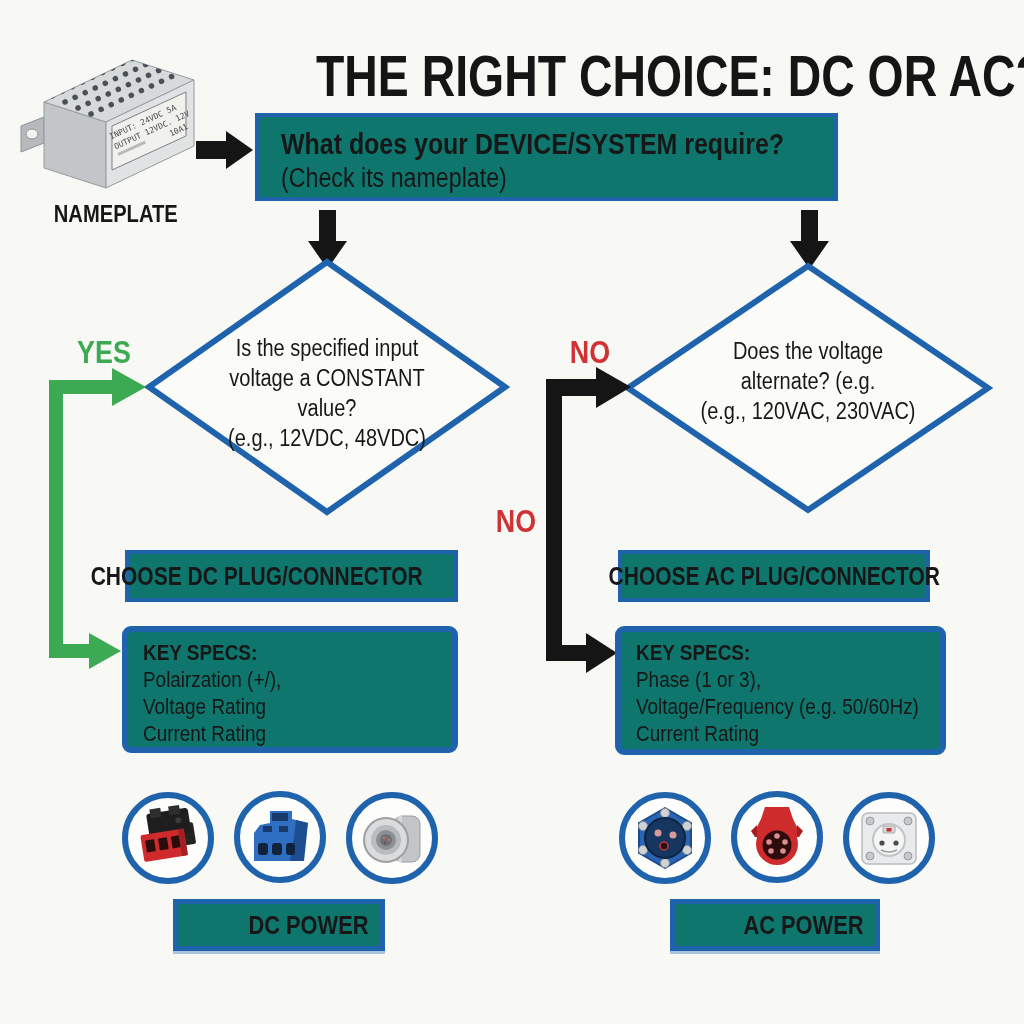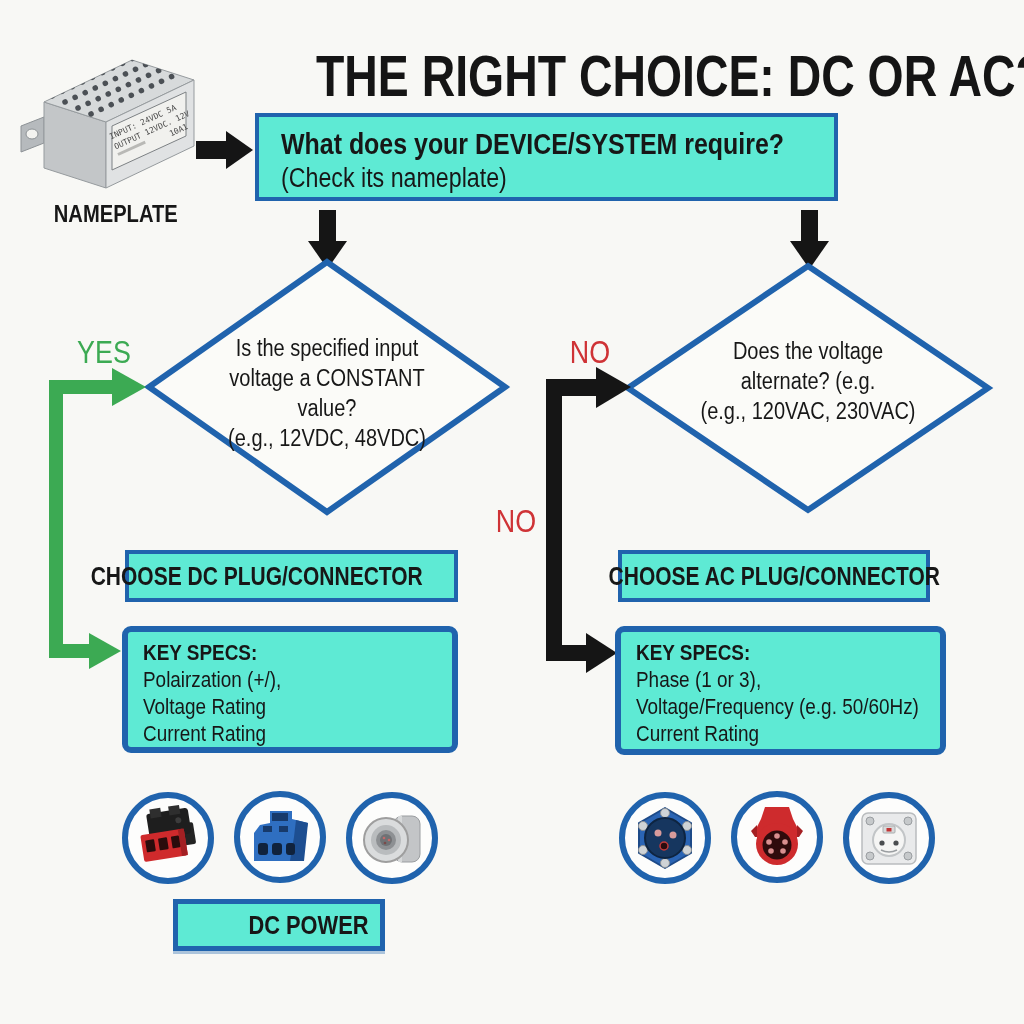--- a/index.html
+++ b/index.html
@@ -7,28 +7,28 @@
     position:relative;width:1024px;height:1024px;margin:0 auto;
     background:#f8f8f5;overflow:hidden;
     font-family:"Liberation Sans","DejaVu Sans",sans-serif;color:#171717;
   }
   .abs{position:absolute;}
   .cx{display:inline-block;transform:scaleX(.84);transform-origin:50% 50%;white-space:nowrap;}
   .cxl{display:inline-block;transform:scaleX(.86);transform-origin:0 50%;white-space:nowrap;}
   #title{left:225px;top:42px;width:775px;text-align:center;font-size:58px;font-weight:bold;
          letter-spacing:0px;color:#151515;z-index:2;}
   #nameplate-caption{left:21px;top:200px;width:190px;text-align:center;font-size:24px;font-weight:bold;z-index:2;}
-  .bluebox{background:#5eead4;border:4px solid #2063ad;box-sizing:border-box;z-index:2;}
+  .bluebox{background:#0f766e;border:4px solid #2063ad;box-sizing:border-box;z-index:2;}
   #question-box{left:255px;top:113px;width:583px;height:88px;padding:9px 0 0 22px;}
   #question-box .l1{font-size:29px;font-weight:bold;line-height:36px;}
   #question-box .l2{font-size:27px;font-weight:normal;line-height:33px;}
   .diamond-text{z-index:2;text-align:center;font-size:23px;font-weight:500;line-height:30px;transform:scaleX(.87);}
   #diamond-text-dc{left:187px;top:333px;width:280px;}
   #diamond-text-ac{left:668px;top:336px;width:280px;}
-  .flow-label{z-index:2;font-size:32px;font-weight:normal;text-align:center;}
+  .flow-label{z-index:2;font-size:32px;font-weight:bold;text-align:center;}
   #label-yes{left:72px;top:334px;color:#3caa53;}
   #label-no-top{left:566px;top:334px;color:#cf3336;}
   #label-no-mid{left:492px;top:503px;color:#cf3336;}
   .choose-box{height:52px;display:flex;align-items:center;justify-content:center;
               font-size:25px;font-weight:bold;}
   #choose-dc{left:125px;top:550px;width:333px;justify-content:flex-end;}
   #choose-ac{left:618px;top:550px;width:312px;}
   .specs-box{border-width:6px;padding:7px 8px 0 15px;font-size:22px;line-height:27px;border-radius:9px;}
   #specs-dc{left:122px;top:626px;width:336px;height:127px;}
   #specs-ac{left:615px;top:626px;width:331px;height:129px;}
@@ -249,14 +249,17 @@
       <rect x="31.5" y="24" width="5" height="3.5" fill="#c23434"></rect>
       <circle cx="27" cy="39" r="2.6" fill="#4a4d50"></circle>
       <circle cx="41" cy="39" r="2.6" fill="#4a4d50"></circle>
       <path d="M26 46 q8 4 16 0" stroke="#9a9ea1" stroke-width="1.5" fill="none"></path>
     </svg>
   </div>
 
   <div id="power-dc" class="abs bluebox power-box">
     <span class="cx">DC POWER</span>
   </div>
+  <div id="power-ac" class="abs bluebox power-box">
+    <span class="cx">AC POWER</span>
+  </div>
 
 </div>
 
 </body></html>

